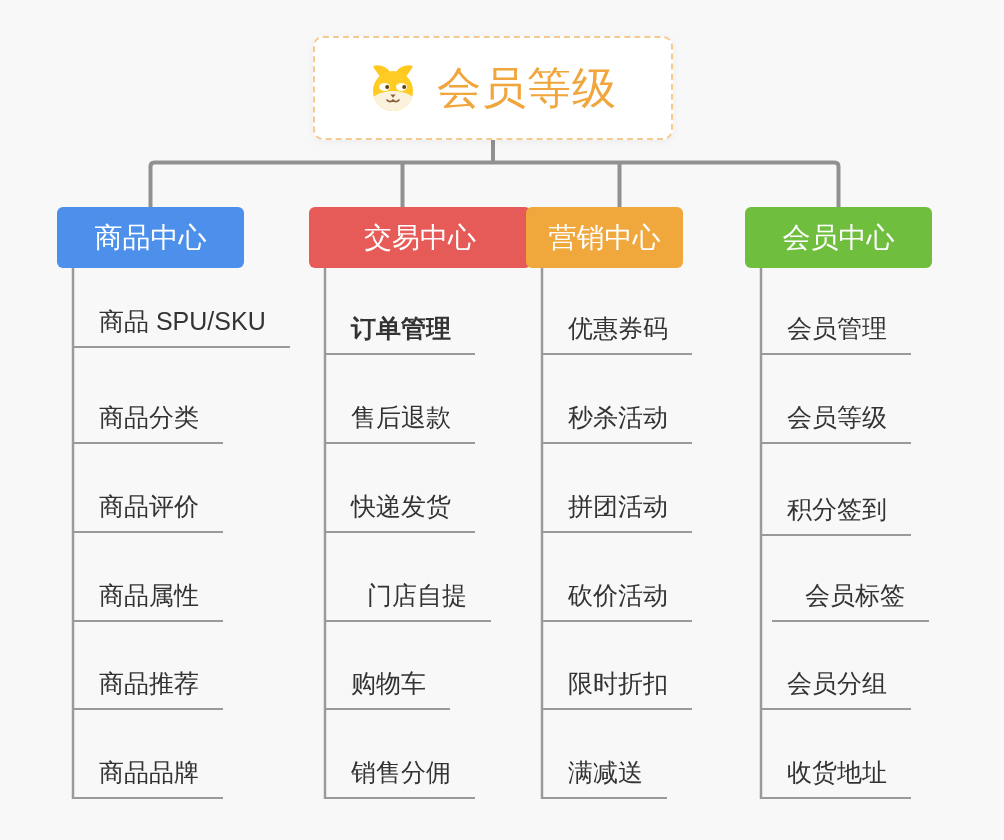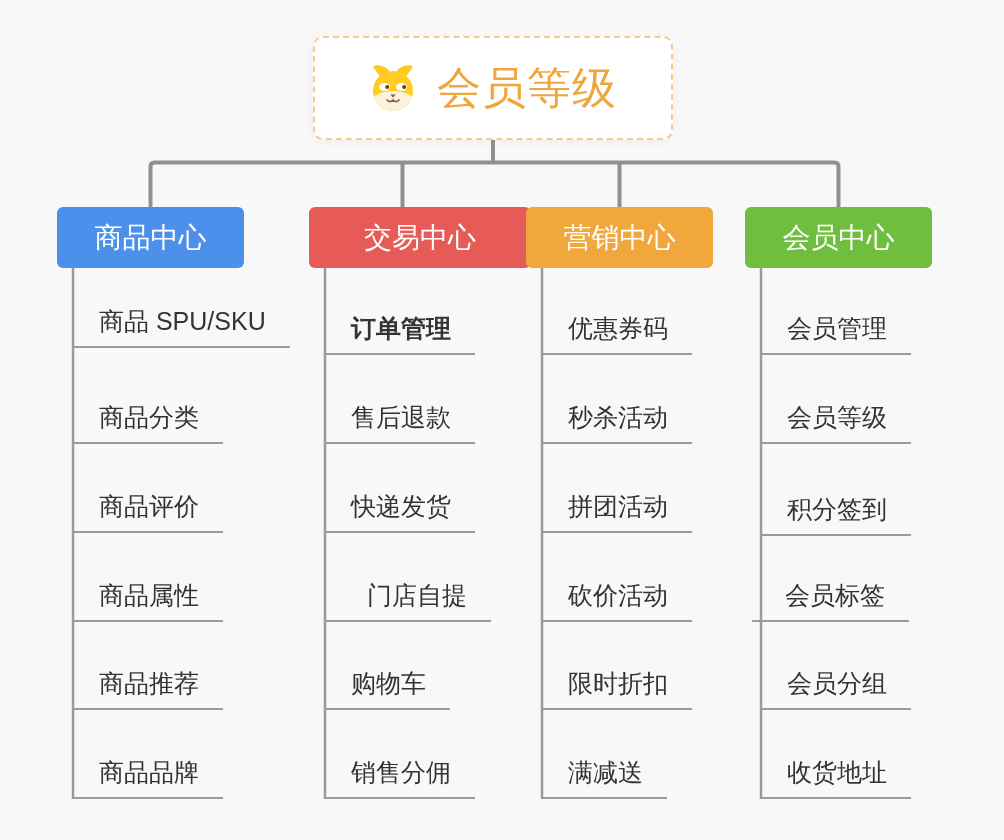--- a/index.html
+++ b/index.html
@@ -93,32 +93,32 @@
       <div class="leaf" style="left: 72px; top: 753px;">商品品牌</div>
       <div class="branch-header" style="left: 309px; top: 207px; width: 222px; height: 61px; background: rgb(230, 90, 87);">
     <span>交易中心</span>
   </div>
       <div class="leaf" style="left: 324px; top: 309px; font-weight: bold;">订单管理</div>
       <div class="leaf" style="left: 324px; top: 398px;">售后退款</div>
       <div class="leaf" style="left: 324px; top: 487px;">快递发货</div>
       <div class="leaf" style="left: 324px; top: 576px; padding-left: 43px;">门店自提</div>
       <div class="leaf" style="left: 324px; top: 664px;">购物车</div>
       <div class="leaf" style="left: 324px; top: 753px;">销售分佣</div>
-      <div class="branch-header" style="left: 526px; top: 207px; width: 187px; height: 61px; background: rgb(240, 167, 60);">
+      <div class="branch-header" style="left: 526px; top: 207px; width: 157px; height: 61px; background: rgb(240, 167, 60);">
     <span>营销中心</span>
   </div>
       <div class="leaf" style="left: 541px; top: 309px;">优惠券码</div>
       <div class="leaf" style="left: 541px; top: 398px;">秒杀活动</div>
       <div class="leaf" style="left: 541px; top: 487px;">拼团活动</div>
       <div class="leaf" style="left: 541px; top: 576px;">砍价活动</div>
       <div class="leaf" style="left: 541px; top: 664px;">限时折扣</div>
       <div class="leaf" style="left: 541px; top: 753px;">满减送</div>
       <div class="branch-header" style="left: 745px; top: 207px; width: 187px; height: 61px; background: rgb(111, 190, 62);">
     <span>会员中心</span>
   </div>
       <div class="leaf" style="left: 760px; top: 309px;">会员管理</div>
       <div class="leaf" style="left: 760px; top: 398px;">会员等级</div>
       <div class="leaf" style="left: 760px; top: 490px;">积分签到</div>
-      <div class="leaf" style="left: 752px; top: 576px; padding-left: 33px;">会员标签</div>
+      <div class="leaf" style="left: 772px; top: 576px; padding-left: 33px;">会员标签</div>
       <div class="leaf" style="left: 760px; top: 664px;">会员分组</div>
       <div class="leaf" style="left: 760px; top: 753px;">收货地址</div>
     </div>
 </div>
 
 </body></html>

